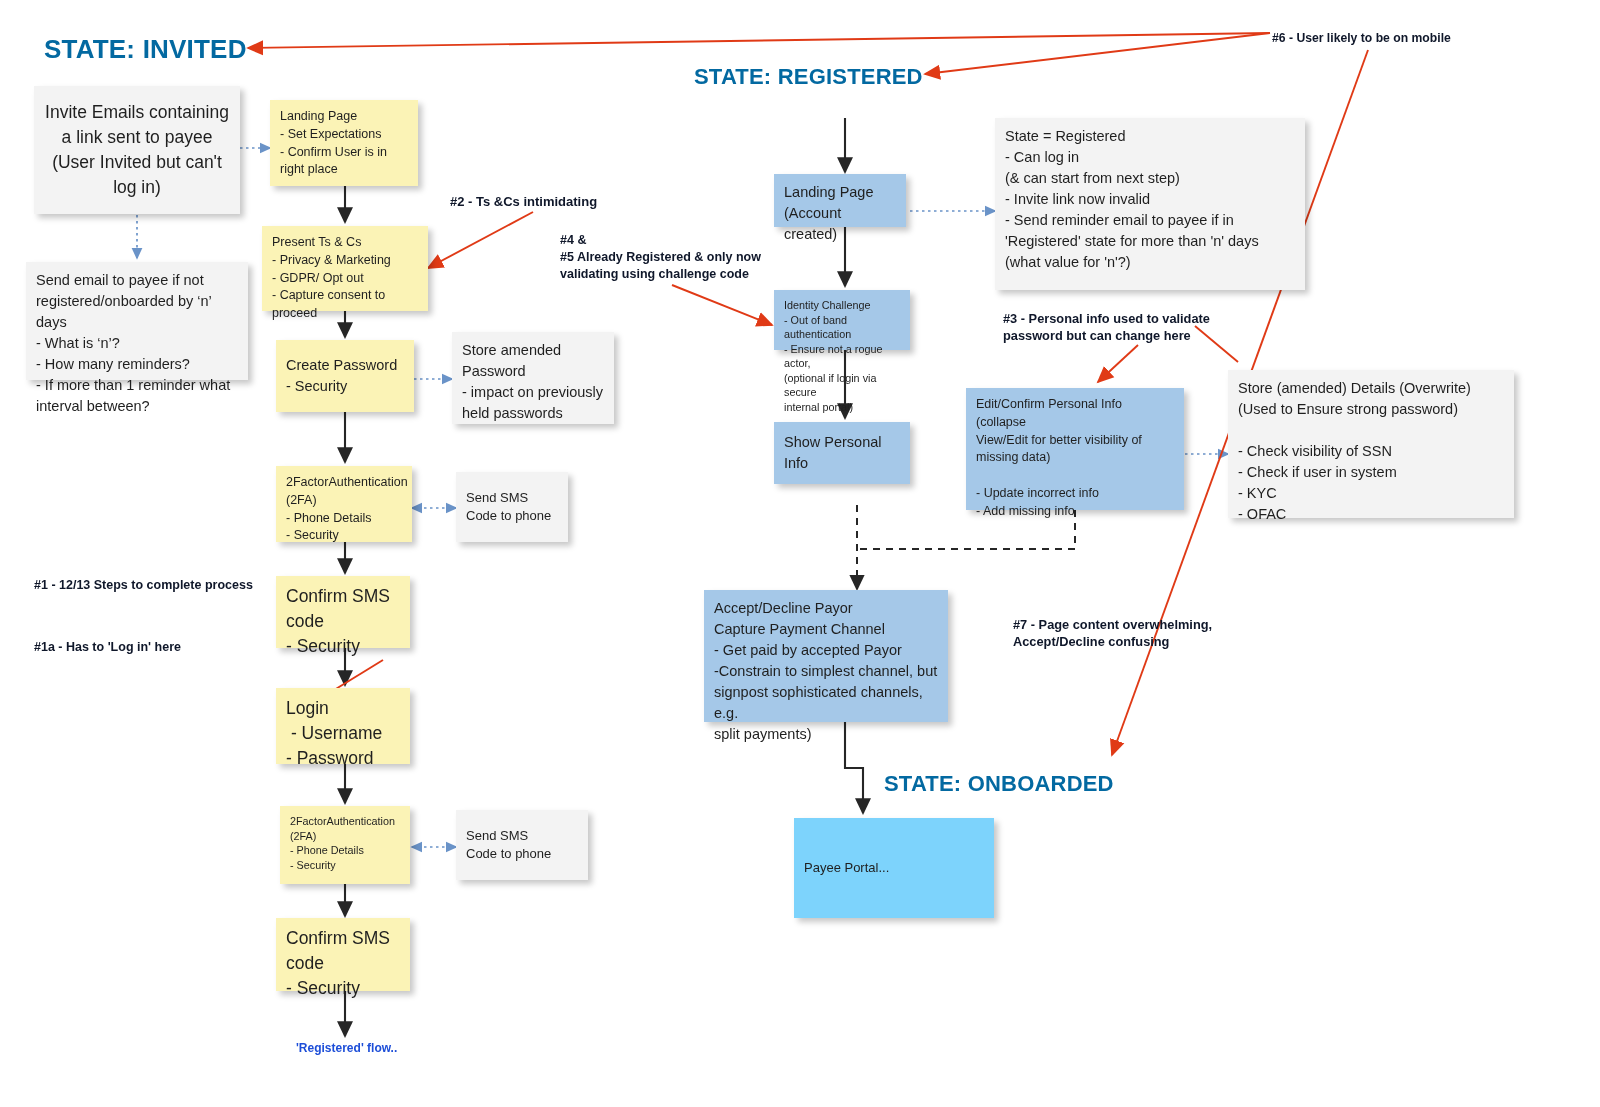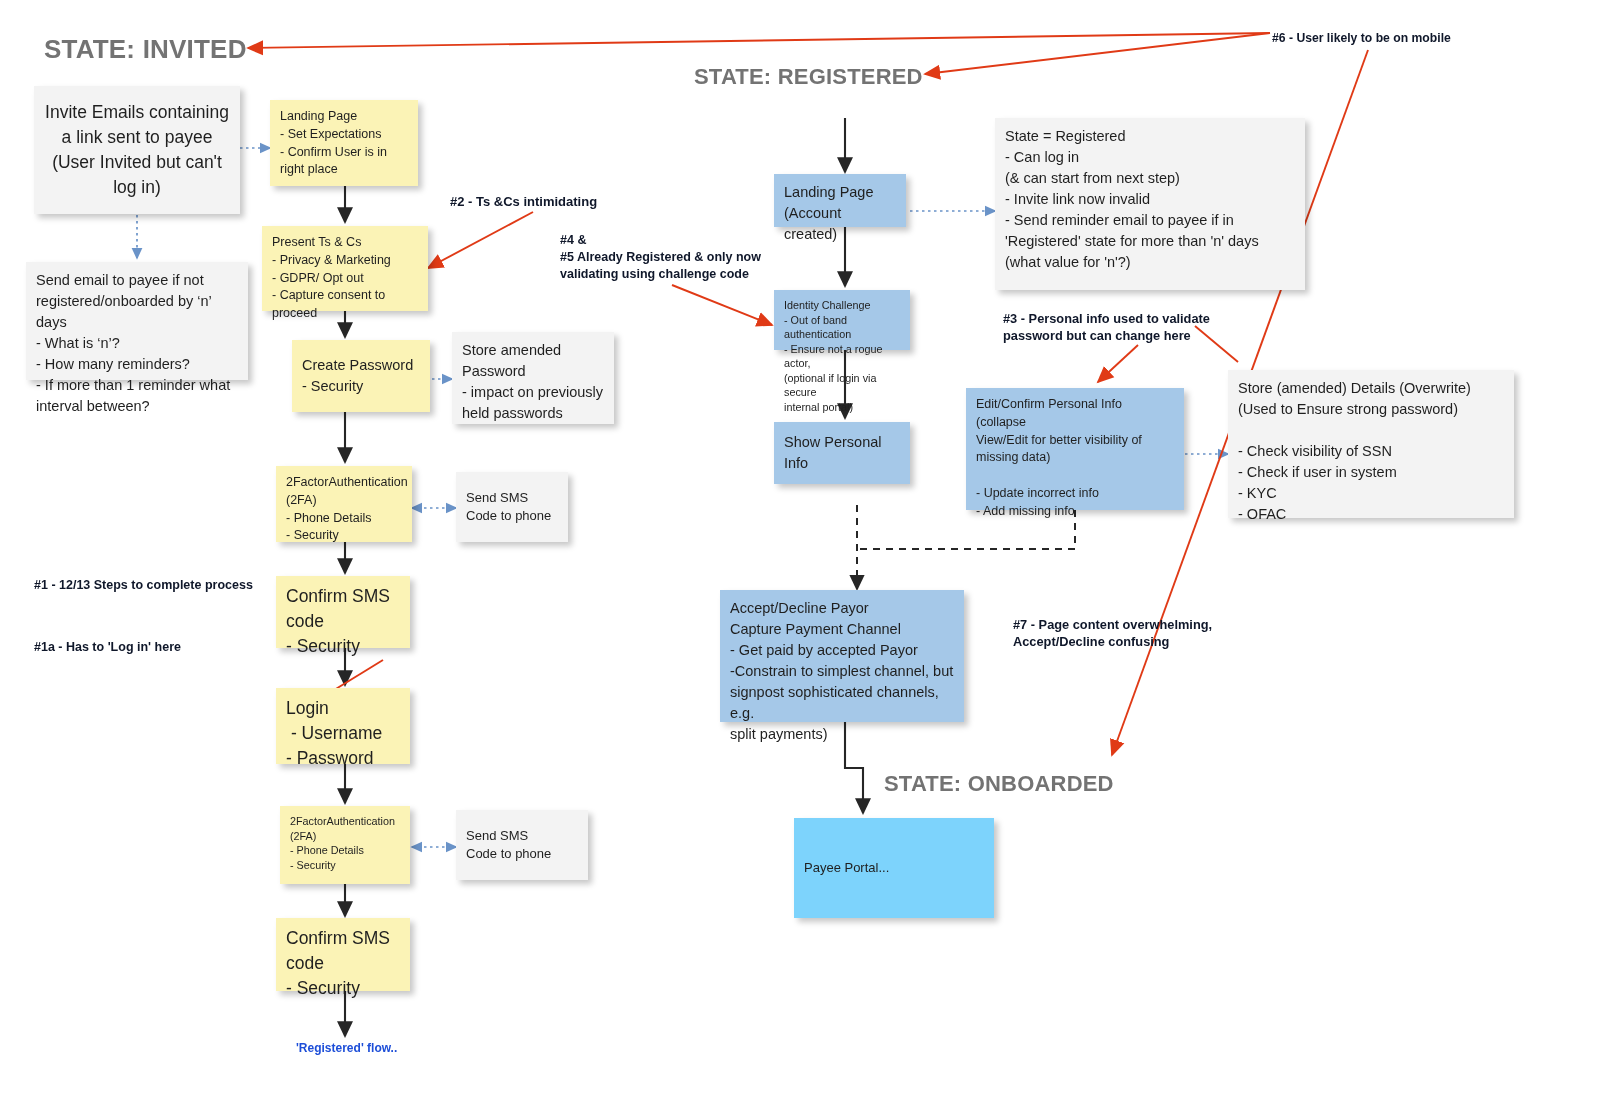--- a/index.html
+++ b/index.html
@@ -17,21 +17,21 @@
 
   .yellow{background:#fbf3b6;}
   .blue{background:#a5c8e8;}
   .olive{background:#7dd3fc;margin-left:36px;}
   .grey{background:#f3f3f3;}
 
   .pad{padding:8px 10px;}
   .line{white-space:pre-wrap;}
 
   .state-title{
-    position:absolute;font-weight:bold;letter-spacing:0.2px;color:#737373;
+    position:absolute;font-weight:bold;letter-spacing:0.2px;color:#0369a1;
   }
 
   .annot{
     position:absolute;color:#0f172a;font-weight:bold;line-height:1.35;
     white-space:pre-wrap;
   }
 
   .caption{position:absolute;font-weight:bold;font-size:12px;color:#1d4ed8;}
 
   
@@ -138,21 +138,21 @@
 right place</span>
   </div>
 
   <div class="node yellow shadow pad t13" style="left:262px;top:226px;width:166px;height:85px;">
     <span class="line">Present Ts &amp; Cs
 - Privacy &amp; Marketing
 - GDPR/ Opt out
 - Capture consent to proceed</span>
   </div>
 
-  <div class="node yellow shadow pad t15" style="left:292px;top:340px;width:138px;height:72px;display:flex;align-items:center;">
+  <div class="node yellow shadow pad t15" style="left:276px;top:340px;width:138px;height:72px;display:flex;align-items:center;">
     <span class="line">Create Password
 - Security</span>
   </div>
 
   <div class="node grey shadow pad t15" style="left:452px;top:332px;width:162px;height:92px;">
     <span class="line">Store amended
 Password
 - impact on previously
 held passwords</span>
   </div>
@@ -241,21 +241,21 @@
   <div class="node grey shadow pad t15" style="left:1228px;top:370px;width:286px;height:148px;">
     <span class="line">Store (amended) Details (Overwrite)
 (Used to Ensure strong password)
 
 - Check visibility of SSN
 - Check if user in system
 - KYC
 - OFAC</span>
   </div>
 
-  <div class="node blue shadow pad t15" style="left:720px;top:590px;width:244px;height:132px;">
+  <div class="node blue shadow pad t15" style="left:704px;top:590px;width:244px;height:132px;">
     <span class="line">Accept/Decline Payor
 Capture Payment Channel
 - Get paid by accepted Payor
 -Constrain to simplest channel, but
 signpost sophisticated channels, e.g.
 split payments)</span>
   </div>
 
   <div class="node olive shadow pad t20" style="left:758px;top:818px;width:200px;height:100px;display:flex;align-items:center;">
     <span class="line">Payee Portal...</span>

